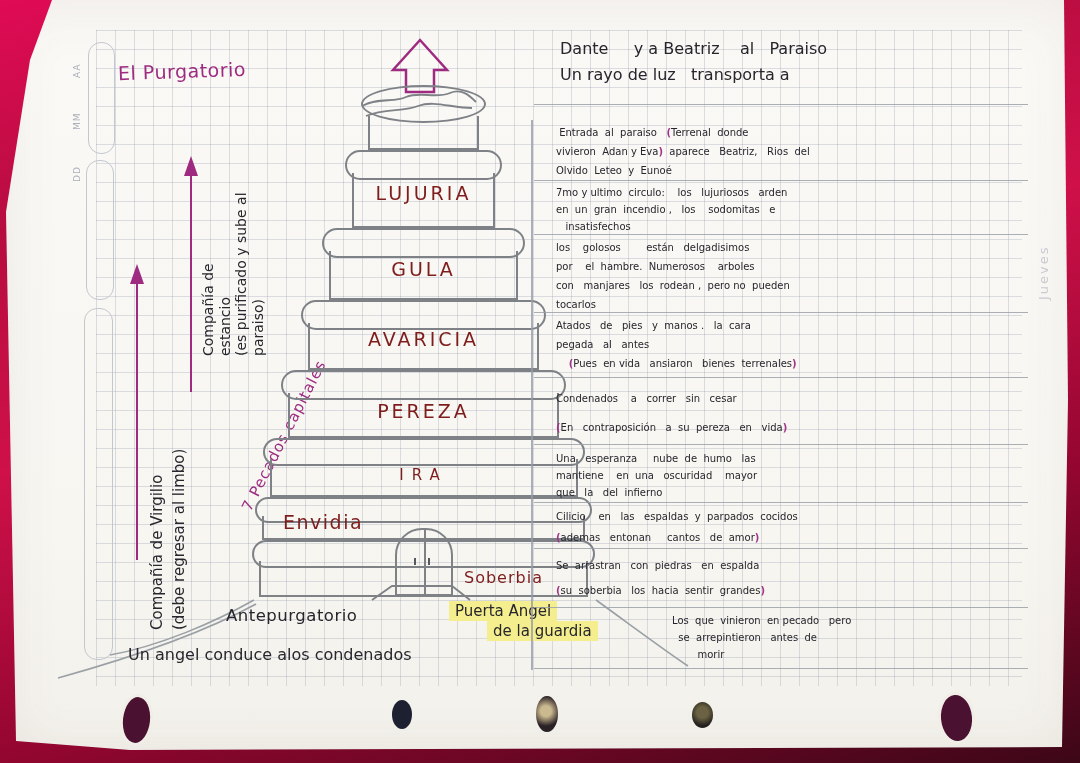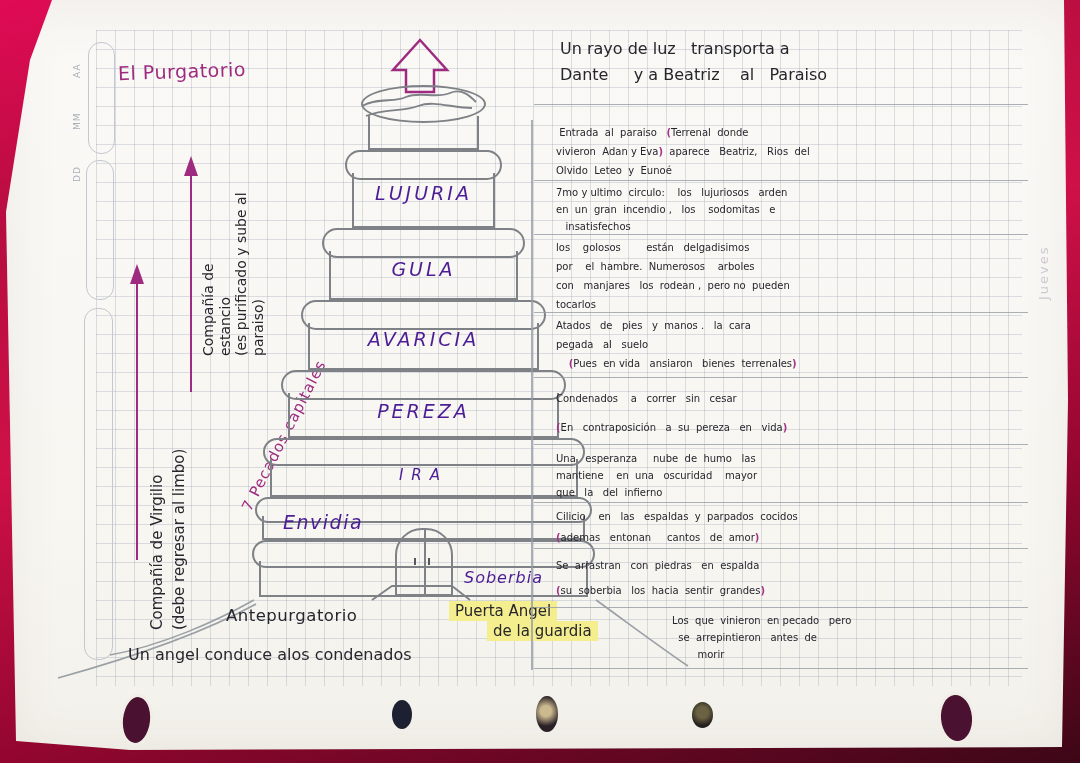--- a/index.html
+++ b/index.html
@@ -38,21 +38,21 @@
   .vtext{position:absolute;transform:rotate(-90deg);transform-origin:left top;color:var(--ink);}
   #virgil{left:146px;top:630px;width:340px;font-size:15px;line-height:22px;}
   #estacio{left:200px;top:356px;width:242px;font-size:14px;line-height:16.5px;}
   #sins{position:absolute;left:238px;top:506px;width:230px;transform:rotate(-63deg);transform-origin:left top;
     color:var(--magenta);font-size:15px;letter-spacing:1px;}
   
   #tower{position:absolute;left:252px;top:85px;width:343px;height:512px;}
   .tier{position:relative;margin:0 auto;}
   .lip{position:absolute;left:0;right:0;top:0;border:2px solid #7e8287;background:transparent;}
   .tbody{position:absolute;bottom:0;border:2px solid #7e8287;border-top:none;background:transparent;}
-  .tlabel{position:absolute;width:100%;text-align:center;font-size:19px;letter-spacing:3px;color:#4c1d95;font-style:italic;}
+  .tlabel{position:absolute;width:100%;text-align:center;font-size:19px;letter-spacing:3px;color:#7f1d1d;}
   .tlabel.ira{font-size:15px;letter-spacing:8px;}
   .tlabel.envidia{text-align:left;padding-left:28px;font-size:19px;letter-spacing:1.5px;box-sizing:border-box;}
   .tlabel.soberbia{text-align:left;padding-left:212px;font-size:16px;letter-spacing:1px;box-sizing:border-box;}
   #door{position:absolute;left:143px;top:443px;width:54px;height:64px;border:2px solid #7e8287;
     border-radius:27px 27px 0 0;}
   #door .mid{position:absolute;left:50%;top:0;bottom:0;width:1.5px;background:#7e8287;}
   #door .knob{position:absolute;width:2px;height:7px;background:#55585c;top:28px;}
   
   #antepurgatorio{position:absolute;left:226px;top:606px;font-size:16.5px;letter-spacing:.5px;}
   .gate{position:absolute;background:var(--highlight);padding:1px 6px;font-size:15px;}
@@ -183,42 +183,42 @@
 </div>
 
 <div id="antepurgatorio">Antepurgatorio</div>
 <div id="gate1" class="gate">Puerta  Angel</div>
 <div id="gate2" class="gate">de la guardia</div>
 <div id="angel-note">Un angel conduce alos condenados</div>
 
 <div id="vrule"></div>
 <div id="notes">
   <div id="s1" class="note-sec">
+      <div class="nline">Dante     y a Beatriz    al   Paraiso</div>
       <div class="nline">Un rayo de luz   transporta a</div>
-      <div class="nline">Dante     y a Beatriz    al   Paraiso</div>
     </div>
   <div id="s2" class="note-sec">
       <div class="nline"> Entrada  al  paraiso   <span class="mp">(</span>Terrenal  donde</div>
       <div class="nline">vivieron  Adan y Eva<span class="mp">)</span>  aparece   Beatriz,   Rios  del</div>
       <div class="nline">Olvido  Leteo  y  Eunoé</div>
     </div>
   <div id="s3" class="note-sec">
       <div class="nline">7mo y ultimo  circulo:    los   lujuriosos   arden</div>
       <div class="nline">en  un  gran  incendio ,   los    sodomitas   e</div>
       <div class="nline">   insatisfechos</div>
     </div>
   <div id="s4" class="note-sec">
       <div class="nline">los    golosos        están   delgadisimos</div>
       <div class="nline">por    el  hambre.  Numerosos    arboles</div>
       <div class="nline">con   manjares   los  rodean ,  pero no  pueden</div>
       <div class="nline">tocarlos</div>
     </div>
   <div id="s5" class="note-sec">
       <div class="nline">Atados   de   pies   y  manos .   la  cara</div>
-      <div class="nline">pegada   al   suelo</div>
+      <div class="nline">pegada   al   antes</div>
       <div class="nline">    <span class="mp">(</span>Pues  en vida   ansiaron   bienes  terrenales<span class="mp">)</span></div>
     </div>
   <div id="s6" class="note-sec">
       <div class="nline">Condenados    a   correr   sin   cesar</div>
       <div class="nline"><span class="mp">(</span>En   contraposición   a  su  pereza   en   vida<span class="mp">)</span></div>
     </div>
   <div id="s7" class="note-sec">
       <div class="nline">Una   esperanza     nube  de  humo   las</div>
       <div class="nline">mantiene    en  una   oscuridad    mayor</div>
       <div class="nline">que   la   del  infierno</div>

